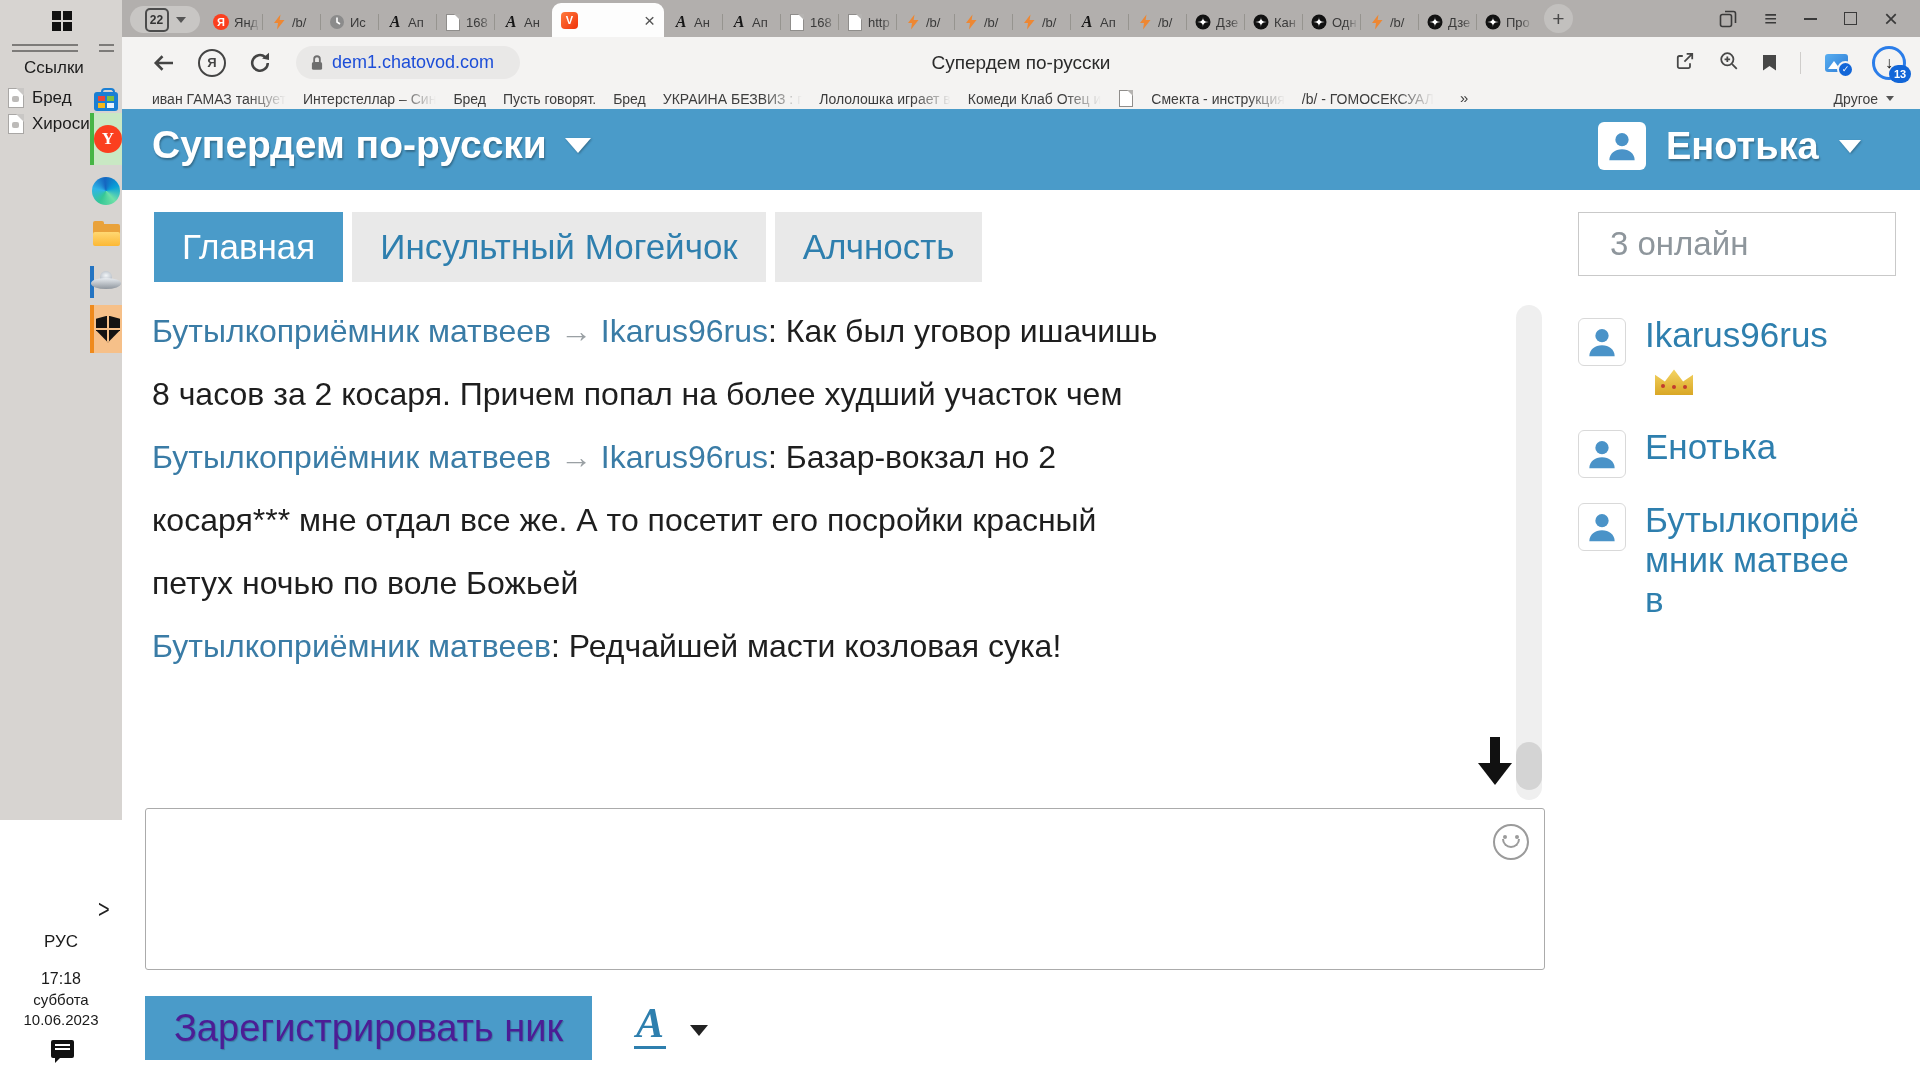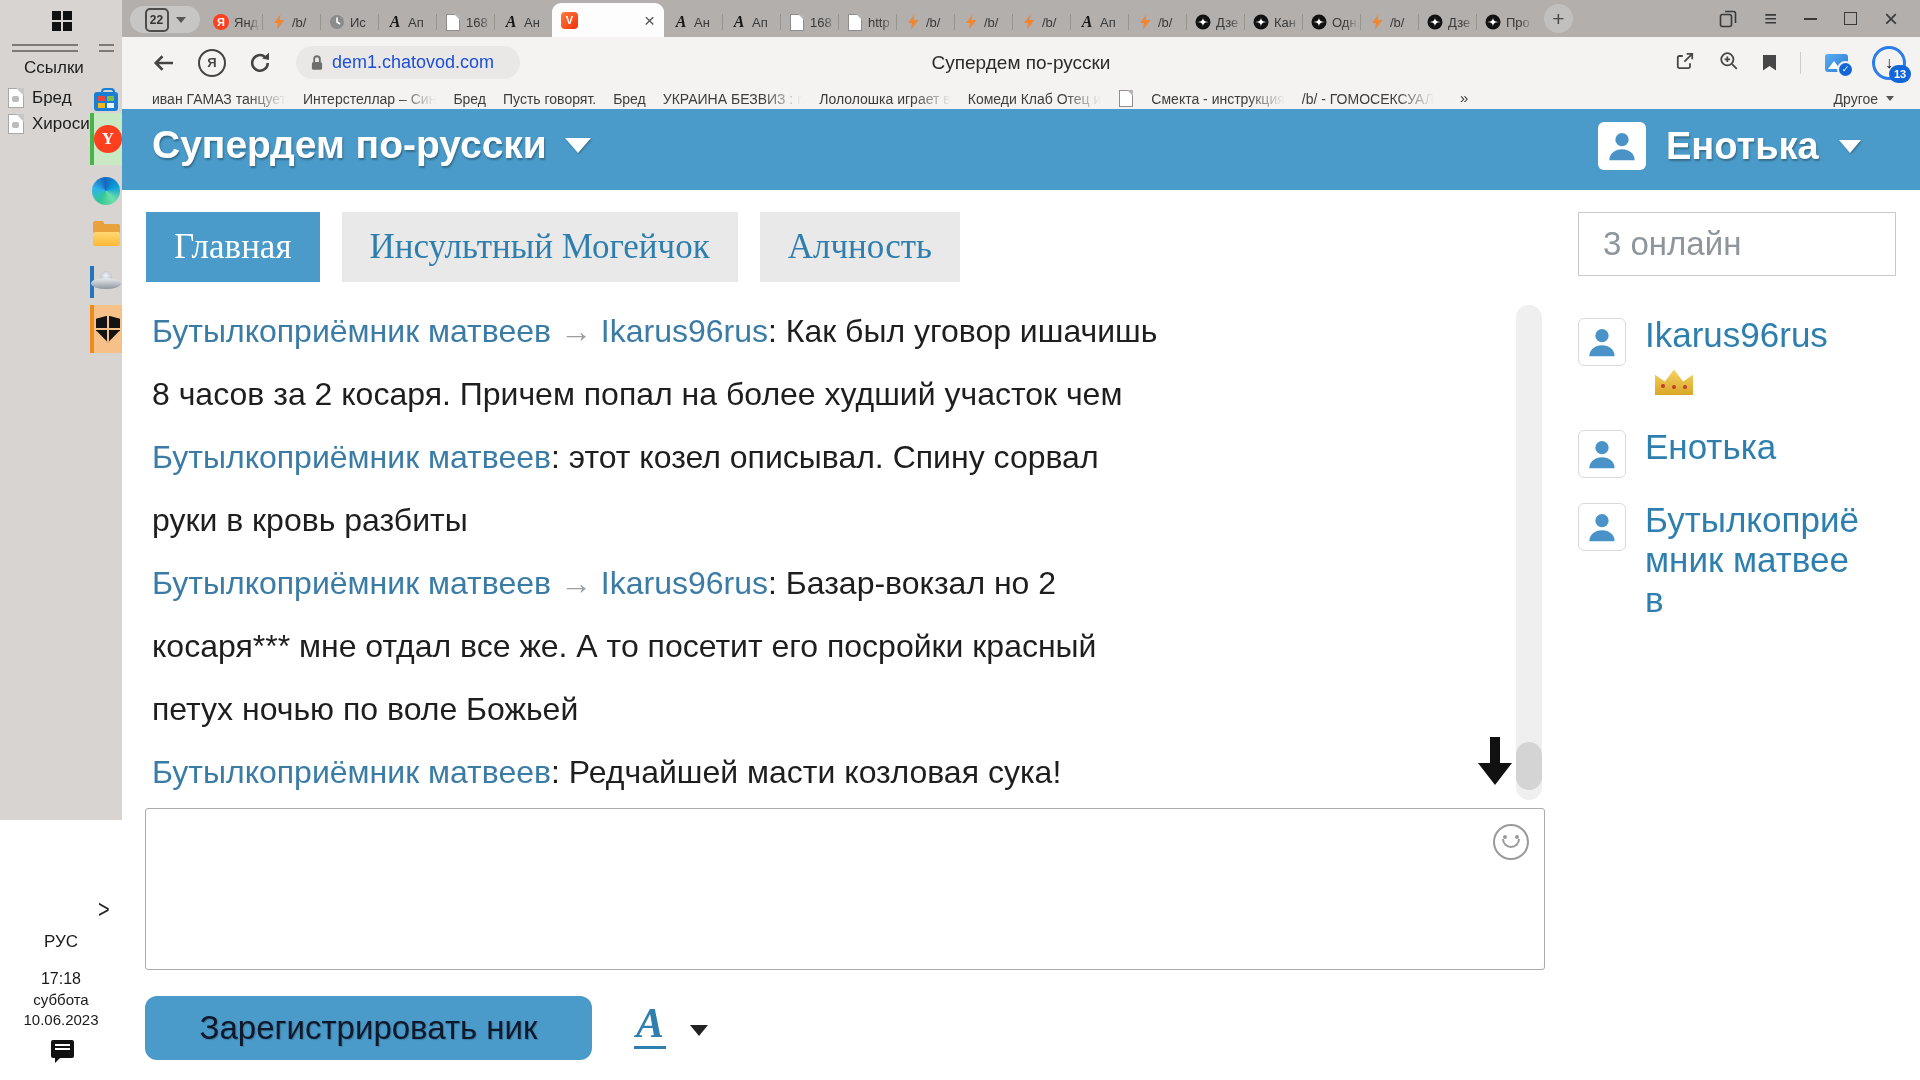--- a/index.html
+++ b/index.html
@@ -133,51 +133,51 @@
   .chat-header{position:absolute;left:0;top:0;width:1798px;height:81px;background:#4a9bc9;}
   .chat-title{position:absolute;left:30px;top:14px;font-size:39px;font-weight:bold;color:#fff;
               text-shadow:1px 2px 2px rgba(0,0,0,.3);display:flex;align-items:center;gap:18px;cursor:pointer;}
   .tri-w{width:0;height:0;border:13px solid transparent;border-top:15px solid #fff;margin-top:14px;
          filter:drop-shadow(1px 1px 1px rgba(0,0,0,.3));}
   .hdr-user{position:absolute;left:1476px;top:13px;display:flex;align-items:center;gap:20px;cursor:pointer;}
   .hdr-ava{width:48px;height:48px;background:#fff;border-radius:6px;display:flex;align-items:center;justify-content:center;}
   .hdr-name{font-size:38px;font-weight:bold;color:#fff;text-shadow:1px 2px 2px rgba(0,0,0,.3);}
   .tri-w2{width:0;height:0;border:11px solid transparent;border-top:13px solid #fff;margin-top:12px;
           filter:drop-shadow(1px 1px 1px rgba(0,0,0,.3));}
-  .ctabs{position:absolute;left:24px;top:103px;display:flex;gap:22px;font-family:Liberation Serif, serif;}
+  .ctabs{position:absolute;left:32px;top:103px;display:flex;gap:9px;}
   .ctab{height:70px;padding:0 28px;display:flex;align-items:center;font-size:35px;background:#e9e9e9;color:#2e7fae;cursor:pointer;}
   .ctab.active{background:#4a9bc9;color:#fff;}
   .messages{position:absolute;left:30px;top:191px;width:1015px;height:494px;overflow:hidden;
             font-size:32px;line-height:63px;color:#1e1e1e;}
   .mname{color:#3a7ca6;cursor:pointer;}
   .marrow{color:#9aa0a4;}
   .down-arrow{position:absolute;left:1356px;top:628px;width:34px;height:52px;cursor:pointer;}
   .down-arrow .shaft{position:absolute;left:12px;top:0;width:10px;height:28px;background:#111;}
   .down-arrow .head{position:absolute;left:0;top:26px;width:0;height:0;border:17px solid transparent;border-top:22px solid #111;}
   .scroll-track{position:absolute;left:1394px;top:196px;width:26px;height:495px;background:#efefef;border-radius:13px;}
   .scroll-thumb{position:absolute;left:0;top:437px;width:26px;height:48px;background:#d4d4d4;border-radius:13px;cursor:pointer;}
   .msg-input{position:absolute;left:23px;top:699px;width:1400px;height:162px;border:1px solid #ababab;
              border-radius:3px;box-sizing:border-box;background:#fff;}
   .msg-input textarea{position:absolute;left:0;top:0;width:100%;height:100%;border:none;outline:none;resize:none;
              background:transparent;font-family:inherit;font-size:28px;padding:14px 60px 14px 16px;box-sizing:border-box;}
   .smiley{position:absolute;right:15px;top:15px;width:32px;height:32px;border:2px solid #9b9b9b;border-radius:50%;cursor:pointer;}
   .smiley::before{content:"";position:absolute;left:8px;top:9px;width:4px;height:4px;border-radius:50%;
                   background:#9b9b9b;box-shadow:12px 0 0 #9b9b9b;}
   .smiley::after{content:"";position:absolute;left:7px;top:13px;width:18px;height:9px;border:2px solid #9b9b9b;
                  border-top:none;border-radius:0 0 18px 18px;box-sizing:border-box;}
-  .btn{position:absolute;background:#4a9bc9;color:#0f172a;display:flex;align-items:center;justify-content:center;
-       font-size:33px;cursor:pointer;border-radius:12px;text-shadow:1px 1px 1px rgba(0,0,0,.2);}
+  .btn{position:absolute;background:#4a9bc9;color:#4c1d95;display:flex;align-items:center;justify-content:center;
+       font-size:38px;cursor:pointer;border-radius:0;text-shadow:1px 1px 1px rgba(0,0,0,.2);}
   .btn-register{left:23px;top:887px;width:447px;height:64px;}
   .btn-send{left:1184px;top:887px;width:239px;height:64px;}
   .font-a{position:absolute;left:512px;top:891px;font-family:"Liberation Serif",serif;font-style:italic;font-weight:bold;
           font-size:42px;color:#2e7fae;border-bottom:3px solid #2e7fae;line-height:1.1;cursor:pointer;padding:0 2px;}
   .font-caret{position:absolute;left:568px;top:916px;width:0;height:0;border:9px solid transparent;border-top:11px solid #222;cursor:pointer;}
   
   .online-box{position:absolute;left:1456px;top:103px;width:318px;height:64px;border:1px solid #c9c9c9;
-              box-sizing:border-box;display:flex;align-items:center;padding-left:24px;font-size:33px;color:#8e969c;background:#fff;}
+              box-sizing:border-box;display:flex;align-items:center;padding-left:31px;font-size:33px;color:#8e969c;background:#fff;}
   .user-list{position:absolute;left:1456px;top:209px;width:330px;}
   .user-row{position:relative;display:flex;gap:19px;cursor:pointer;}
   .user-row.r1{min-height:112px;}
   .user-row.r2{min-height:73px;}
   .u-ava{width:48px;height:48px;background:#fff;border:1px solid #d9d9d9;border-radius:6px;box-sizing:border-box;
          display:flex;align-items:center;justify-content:center;flex-shrink:0;}
   .u-name{font-size:35px;color:#2e7fae;width:218px;line-height:40px;word-break:break-all;margin-top:-3px;}
   .crown{position:absolute;left:77px;top:51px;width:38px;height:26px;
          background:linear-gradient(#f5d565,#d9a725);
          clip-path:polygon(0 100%,0 22%,26% 48%,50% 2%,74% 48%,100% 22%,100% 100%);}
@@ -497,21 +497,20 @@
       </div>
 
       <div class="ctabs">
         <div class="ctab active">Главная</div>
         <div class="ctab">Инсультный Могейчок</div>
         <div class="ctab">Алчность</div>
       </div>
 
       <div class="messages">
           <div class="msg"><span class="mname">Бутылкоприёмник матвеев</span><span class="marrow"> → </span><span class="mname">Ikarus96rus</span><span>: Как был уговор ишачишь 8 часов за 2 косаря. Причем попал на более худший участок чем</span></div>
-          <div class="msg"><span class="mname">Бутылкоприёмник матвеев</span><span>: этот козел описывал. Спину сорвал руки в кровь разбиты</span></div>
           <div class="msg"><span class="mname">Бутылкоприёмник матвеев</span><span class="marrow"> → </span><span class="mname">Ikarus96rus</span><span>: Базар-вокзал но 2 косаря*** мне отдал все же. А то посетит его посройки красный петух ночью по воле Божьей</span></div>
           <div class="msg"><span class="mname">Бутылкоприёмник матвеев</span><span>: Редчайшей масти козловая сука!</span></div>
         </div>
 
       <div class="down-arrow">
           <span class="shaft"></span>
           <span class="head"></span>
         </div>
       <div class="scroll-track">
         <div class="scroll-thumb"></div>

